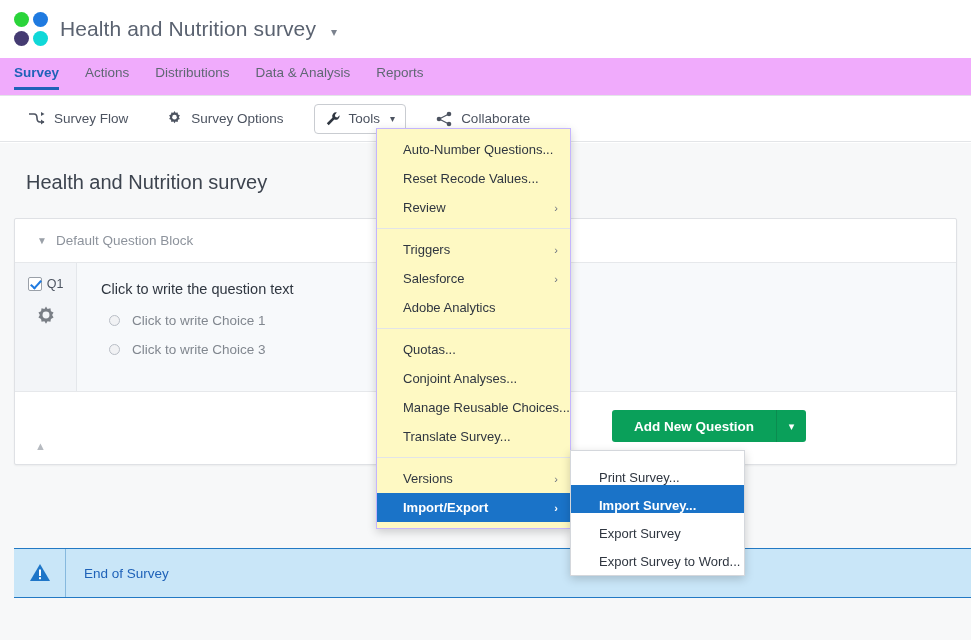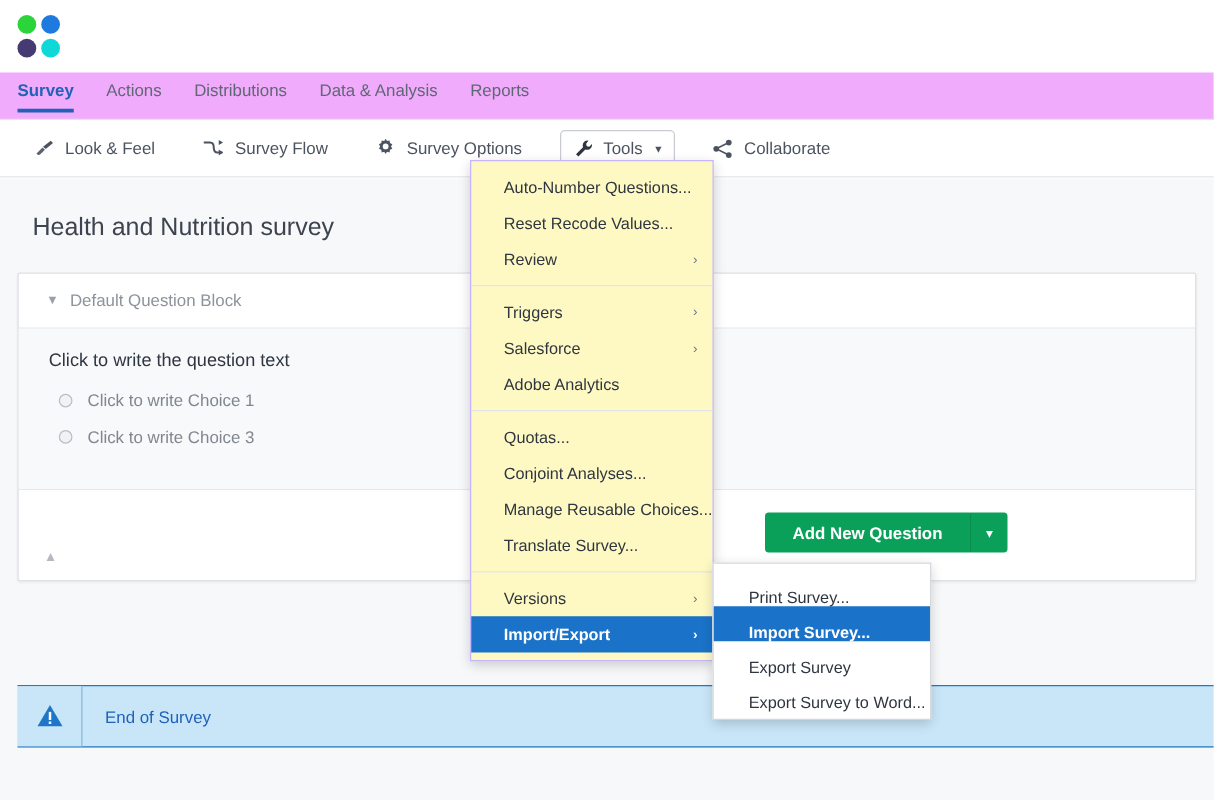--- a/index.html
+++ b/index.html
@@ -168,41 +168,36 @@
 </head>
 <body>
 
 <div class="topbar">
   <div class="logo">
     <i class="dot-g"></i>
       <i class="dot-b"></i>
       <i class="dot-p"></i>
       <i class="dot-c"></i>
   </div>
+  <div class="survey-title">
+    <span>Health and Nutrition survey</span>
+    <span class="title-caret">▾</span>
+  </div>
 </div>
 
 <div class="tabbar">
   <div class="tab active">Survey</div>
   <div class="tab">Actions</div>
   <div class="tab">Distributions</div>
   <div class="tab">Data &amp; Analysis</div>
   <div class="tab">Reports</div>
 </div>
 
 <div class="toolbar">
 
-  <div class="tool">
-    <span>
-      <svg width="16" height="16" viewBox="0 0 16 16">
-        <path d="M12.6 1.6 L14.4 3.4 L8.6 8.2 L6.4 6.4 Z" fill="#4c5360"></path>
-        <path d="M6.0 7.0 L8.0 8.8 L4.2 12.4 C3.2 13.4 1.6 13 1.2 11.8 Z" fill="#5a6270"></path>
-      </svg>
-    </span>
-    <span>Look &amp; Feel</span>
-  </div>
 
   <div class="tool">
     <span>
       <svg width="18" height="16" viewBox="0 0 18 16">
         <path d="M1 3 H6 Q9 3 9 7 Q9 11 12 11 H16" stroke="#4c5360" stroke-width="1.6" fill="none"></path>
         <path d="M13 1 L16.5 3 L13 5 Z" fill="#4c5360"></path>
         <path d="M13 8.6 L16.5 11 L13 13.4 Z" fill="#4c5360"></path>
       </svg>
     </span>
     <span>Survey Flow</span>
@@ -246,20 +241,32 @@
   <div class="page-title">Health and Nutrition survey</div>
 
   <div class="block-card">
 
     <div class="block-head">
       <span class="tri">▼</span>
       <span class="block-name">Default Question Block</span>
     </div>
 
     <div class="qrow">
+      <div class="qgutter">
+        <div class="qcheck-wrap">
+          <span class="qcheck"></span>
+          <span class="qlabel">Q1</span>
+        </div>
+        <span class="qgear">
+          <svg width="24" height="24" viewBox="0 0 20 20">
+            <path fill="#7a7f86" d="M10 1.2l1.3 2.1 2.4-.5.4 2.4 2.2 1.1-1.2 2.1 1.2 2.1-2.2 1.1-.4 2.4-2.4-.5L10 15.6l-1.3-2.1-2.4.5-.4-2.4-2.2-1.1 1.2-2.1L3.7 6.3l2.2-1.1.4-2.4 2.4.5z"></path>
+            <circle cx="10" cy="8.4" r="2.9" fill="#f3f5f8"></circle>
+          </svg>
+        </span>
+      </div>
 
       <div class="qbody">
         <div class="qtext">Click to write the question text</div>
         <div class="choice">
           <span class="radio"></span>
           <span>Click to write Choice 1</span>
         </div>
         <div class="choice">
           <span class="radio"></span>
           <span>Click to write Choice 3</span>

